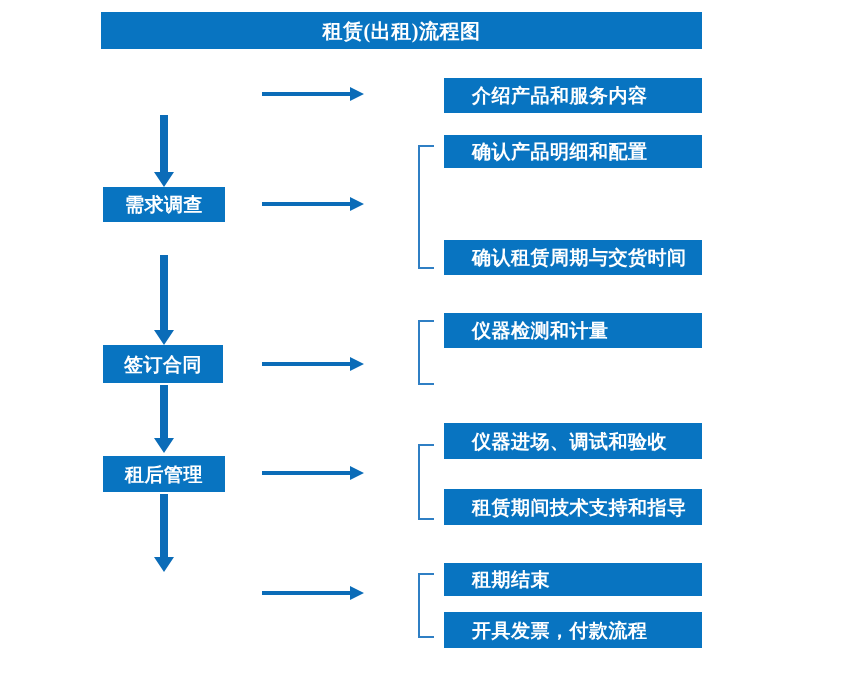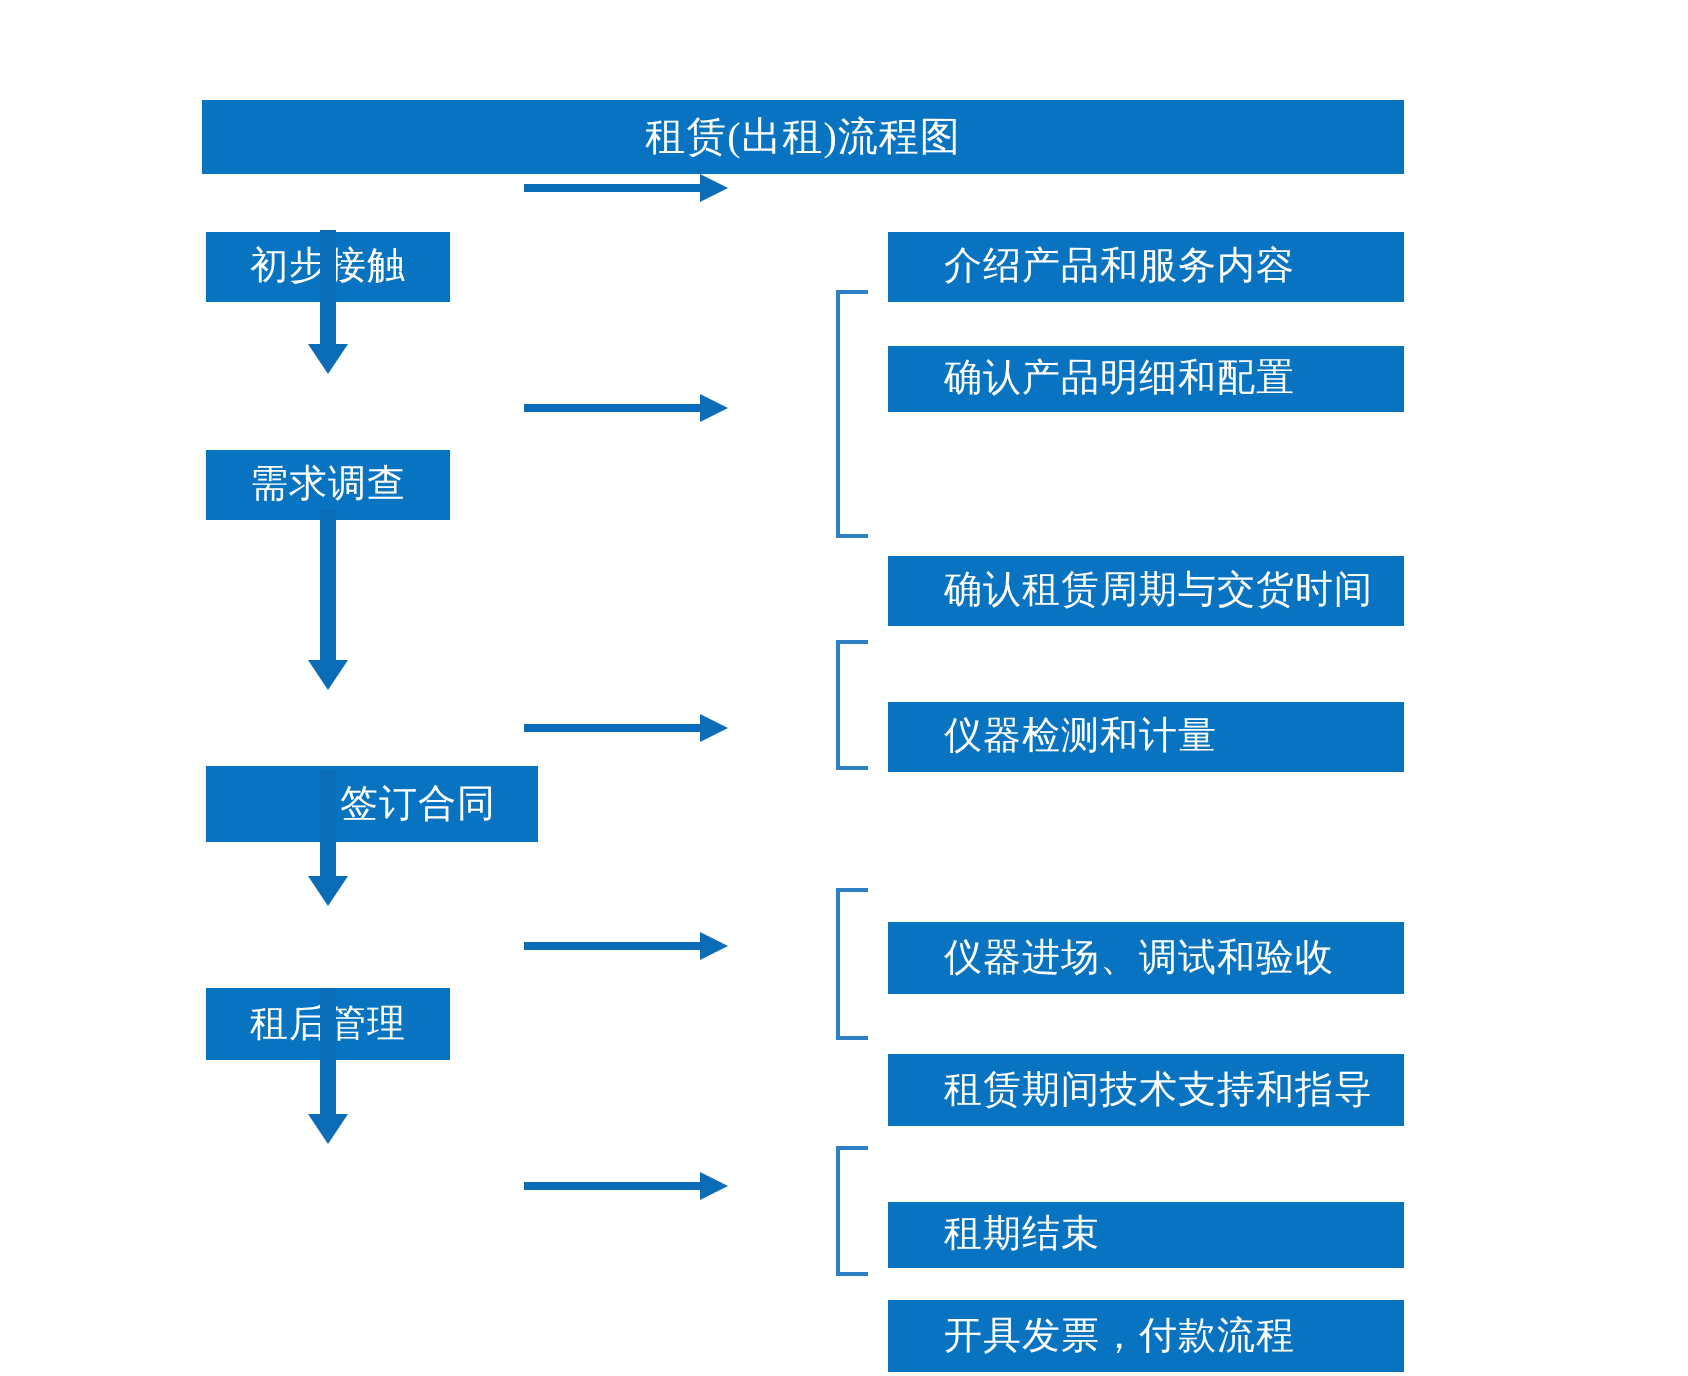--- a/index.html
+++ b/index.html
@@ -20,28 +20,27 @@
     left: 0; top: 0;
     width: 844px;
     height: 688px;
   }
 
   
   .box {
     position: absolute;
     background: #0874c1;
     color: #ffffff;
-    font-weight: normal;
+    font-weight: bold;
     font-size: 19px;
     line-height: 1;
     display: flex;
     align-items: center;
     white-space: nowrap;
     letter-spacing: 0.5px;
-    margin-top: 38px;
   }
 
   .title-box {
     justify-content: center;
     font-size: 20px;
   }
 
   .stage-box {
     justify-content: center;
   }
@@ -73,21 +72,20 @@
     border-bottom: 2px solid #2f7fc4;
   }
 </style>
 </head>
 <body>
 
 <div id="canvas">
 
   <div class="box title-box" style="left:101px; top:12px; width:601px; height:37px;">租赁(出租)流程图</div>
 
-  <div class="box stage-box" style="left:103px; top:78px; width:122px; height:35px;">初步接触</div>
 
   <div class="arrow-h" style="left:262px; top:85px; width:102px; height:18px;">
     <svg width="102" height="18" viewBox="0 0 102 18">
       <path d="M0 7 H88 V2 L102 9 L88 16 V11 H0 Z" fill="#0b6cb8"></path>
     </svg>
   </div>
 
   <div class="box detail-box" style="left:444px; top:78px; width:258px; height:35px;">介绍产品和服务内容</div>
 
   <div class="arrow-v" style="left:153px; top:115px; width:22px; height:72px;">
@@ -110,21 +108,21 @@
 
 
   <div class="box detail-box" style="left:444px; top:240px; width:258px; height:35px;">确认租赁周期与交货时间</div>
 
   <div class="arrow-v" style="left:153px; top:255px; width:22px; height:90px;">
     <svg width="22" height="90" viewBox="0 0 22 90">
       <path d="M7 0 H15 V75 H21 L11 90 L1 75 H7 Z" fill="#0b6cb8"></path>
     </svg>
   </div>
 
-  <div class="box stage-box" style="left:103px; top:345px; width:120px; height:38px;padding-left:46px;">签订合同</div>
+  <div class="box stage-box" style="left:103px; top:345px; width:120px; height:38px;">签订合同</div>
 
   <div class="arrow-h" style="left:262px; top:355px; width:102px; height:18px;">
     <svg width="102" height="18" viewBox="0 0 102 18">
       <path d="M0 7 H88 V2 L102 9 L88 16 V11 H0 Z" fill="#0b6cb8"></path>
     </svg>
   </div>
 
   <div class="bracket" style="left:418px; top:320px; height:65px;"></div>
 
   <div class="box detail-box" style="left:444px; top:313px; width:258px; height:35px;">仪器检测和计量</div>

